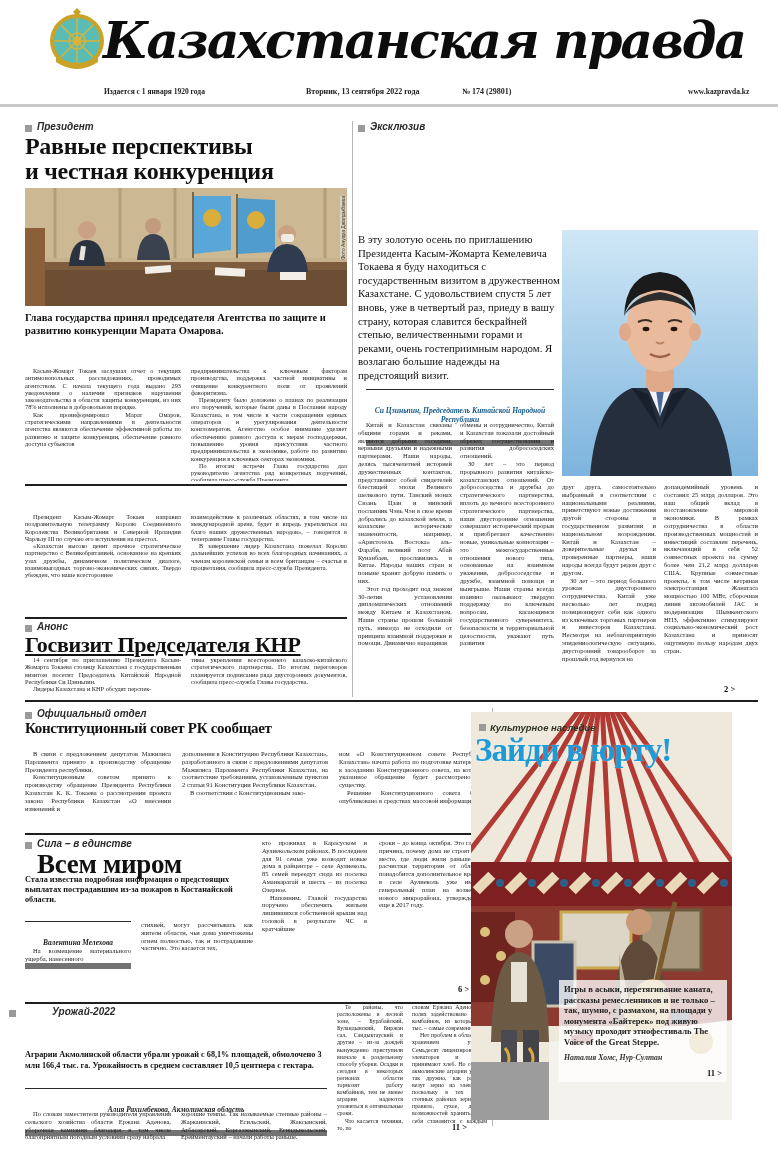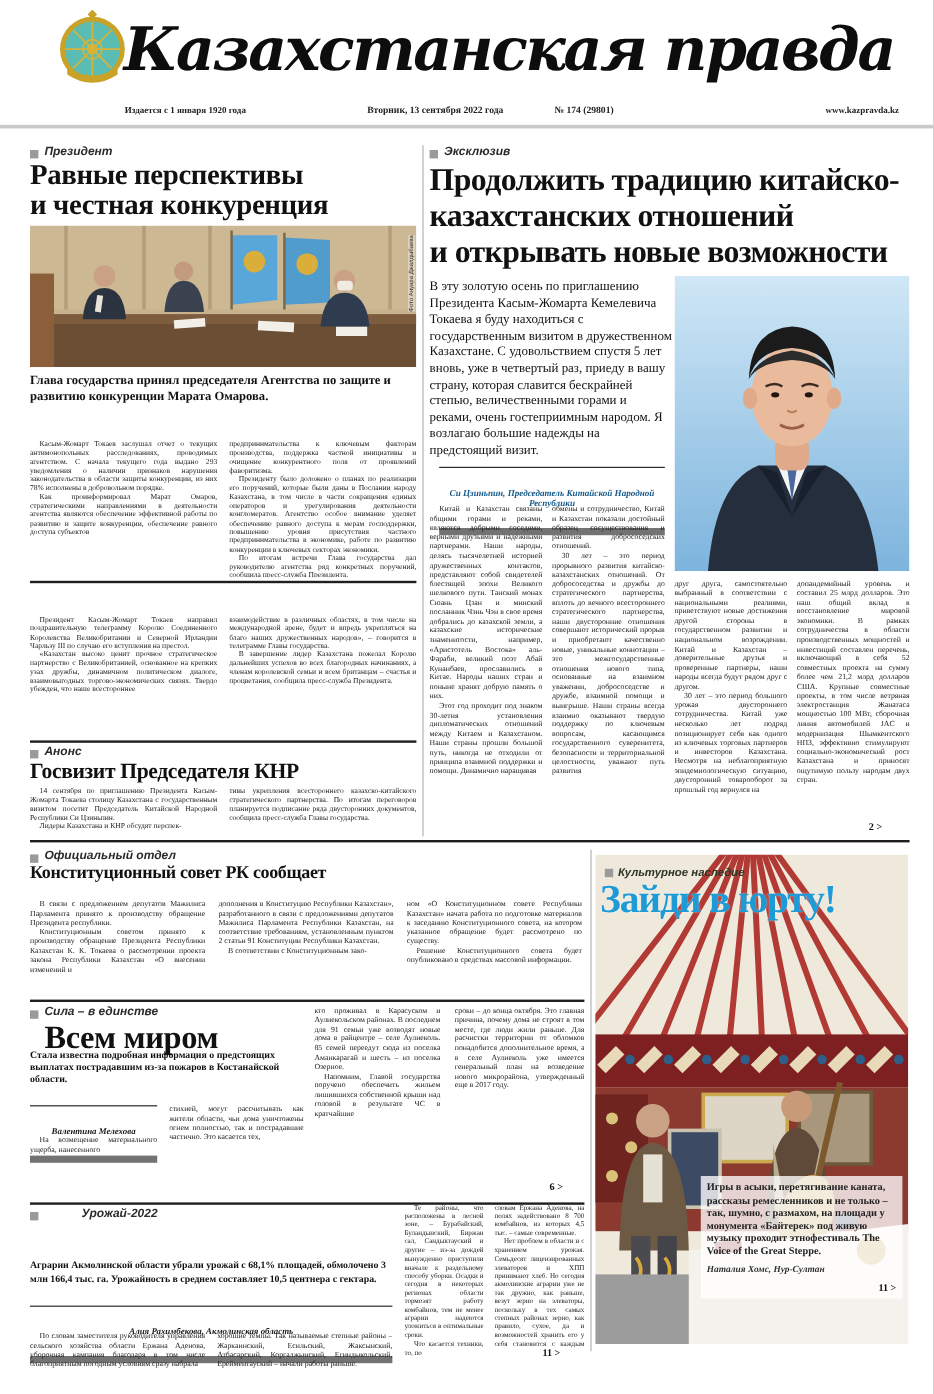--- a/index.html
+++ b/index.html
@@ -43,21 +43,21 @@
   .pres-lead { position:absolute; left:25px; top:311px; width:322px; font-weight:bold; font-size:10.5px; line-height:13px; color:#111; }
   .pres-body { left:25px; top:367px; width:322px; height:114px; gap:10px; }
   .pres-body .bcol { width:156px; }
 
   
   .tel-hl { left:25px; top:488px; width:322px; font-size:18px; }
   .tel-body { left:25px; top:513px; width:322px; height:101px; gap:10px; }
   .tel-body .bcol { width:156px; }
 
   
-  .ann-hl { left:25px; top:632px; width:322px; font-size:18px; }
+  .ann-hl { left:25px; top:632px; width:322px; font-size:22px;text-decoration:underline; }
   .ann-body { left:25px; top:656px; width:322px; height:42px; gap:10px; }
   .ann-body .bcol { width:156px; }
 
   
   .exc-hl { left:358px; top:134px; width:402px; font-size:26.5px; line-height:30px; white-space:pre-line; letter-spacing:-0.5px; }
   .exc-lead { position:absolute; left:358px; top:233px; width:202px; font-size:10.8px; line-height:13.6px; color:#101010; }
   .xi-photo { position:absolute; left:562px; top:230px; width:196px; height:246px; overflow:hidden; }
   .exc-byline { left:366px; top:389px; width:188px; font-size:7.6px; color:#155a8a; line-height:9px; }
   .exc-body { left:358px; top:421px; width:400px; height:276px; gap:8px; }
   .exc-body .bcol { width:94px; }
@@ -81,21 +81,21 @@
   .har-hl { left:25px; top:1018px; width:316px; font-size:25px; }
   .har-lead { position:absolute; left:25px; top:1050px; width:302px; font-weight:bold; font-size:8.2px; line-height:10.5px; color:#111; }
   .har-byline { left:25px; top:1088px; width:302px; font-size:7.4px; }
   .har-b2 { left:25px; top:1110px; width:302px; height:50px; gap:10px; }
   .har-b2 .bcol { width:146px; }
   .har-c3 { left:337px; top:1004px; width:66px; height:156px; }
   .har-c3 p, .har-c4 p { font-size:5.9px; line-height:7.1px; }
   .har-c4 { left:412px; top:1004px; width:75px; height:120px; }
 
   
-  .yurt { position:absolute; left:496px; top:712px; width:261px; height:408px; overflow:hidden; }
+  .yurt { position:absolute; left:471px; top:712px; width:261px; height:408px; overflow:hidden; }
   .yurt-kicker { position:absolute; left:8px; top:10px; font-family:"Liberation Sans", sans-serif;
     font-weight:bold; font-style:italic; font-size:9.5px; color:#2e3524; display:flex; align-items:center; gap:4px; }
   .yurt-hl { position:absolute; left:4px; top:20px; width:255px; font-weight:bold; font-size:33px;
     letter-spacing:-1px; color:#1e9ad6; text-shadow:0 0 2px rgba(255,255,255,.6); }
   .yurt-caption { position:absolute; left:88px; top:268px; width:168px; background:rgba(255,255,255,.78); padding:4px 5px; }
   .yurt-caption .cap { font-weight:bold; font-size:8.6px; line-height:10.6px; color:#222; text-align:left; }
   .yurt-caption .by { font-weight:bold; font-style:italic; font-size:7.8px; margin-top:5px; color:#333; }
   .yurt-caption .jmp { text-align:right; font-weight:bold; font-size:8.5px; margin-top:6px; color:#111; }
 </style>
 </head>
@@ -213,23 +213,20 @@
       <p class="cont">тивы укрепления всестороннего казахско-китайского стратегического партнерства. По итогам переговоров планируется подписание ряда двусторонних документов, сообщила пресс-служба Главы государства.</p>
     </div>
   </div>
 
   <div class="vrule" style="left:352px; top:121px; height:576px;"></div>
 
   <div class="kicker" style="left:358px; top:121px;">
     <span class="ksq"></span>
     <span>Эксклюзив</span>
   </div>
-  <div class="hl exc-hl">Продолжить традицию китайско-
-казахстанских отношений
-и открывать новые возможности</div>
   <div class="exc-lead">В эту золотую осень по приглашению Президента Касым-Жомарта Кемелевича Токаева я буду находиться с государственным визитом в дружественном Казахстане. С удовольствием спустя 5 лет вновь, уже в четвертый раз, приеду в вашу страну, которая славится бескрайней степью, величественными горами и реками, очень гостеприимным народом. Я возлагаю большие надежды на предстоящий визит.</div>
 
   <div class="xi-photo">
     <svg width="196" height="246" viewBox="0 0 196 246">
       <defs>
         <linearGradient id="xb" x1="0" y1="0" x2="0" y2="1">
           <stop offset="0" stop-color="#cfe7f6"></stop>
             <stop offset="1" stop-color="#7db4dd"></stop>
         </linearGradient>
       </defs>
@@ -319,21 +316,21 @@
   <div class="colblk uni-c3">
     <p class="cont">кто проживал в Карасуском и Аулиекольском районах. В последнем для 91 семьи уже возводят новые дома в райцентре – селе Аулиеколь. 85 семей переедут сюда из поселка Аманкарагай и шесть – из поселка Озерное.</p>
     <p>Напомним, Главой государства поручено обеспечить жильем лишившихся собственной крыши над головой в результате ЧС в кратчайшие</p>
   </div>
   <div class="colblk uni-c4">
     <p class="cont">сроки – до конца октября. Это главная причина, почему дома не строят в том месте, где люди жили раньше. Для расчистки территории от обломков понадобится дополнительное время, а в селе Аулиеколь уже имеется генеральный план на возведение нового микрорайона, утвержденный еще в 2017 году.</p>
   </div>
   <div class="pj" style="left:458px; top:984px;">6 &gt;</div>
   <div class="rule" style="left:25px; top:1002px; width:462px; height:1.5px;"></div>
 
-  <div class="kicker" style="left:25px; top:1006px;gap:36px;">
+  <div class="kicker" style="left:9px; top:1006px;gap:36px;">
     <span class="ksq"></span>
     <span>Урожай-2022</span>
   </div>
   <div class="har-lead">Аграрии Акмолинской области убрали урожай с 68,1% площадей, обмолочено 3 млн 166,4 тыс. га. Урожайность в среднем составляет 10,5 центнера с гектара.</div>
   <div class="bylinebox har-byline">Алия Рахимбекова, Акмолинская область</div>
   <div class="bodyrow har-b2">
     <div class="bcol">
       <p>По словам заместителя руководителя управления сельского хозяйства области Ержана Аденова, уборочная кампания благодаря в том числе благоприятным погодным условиям сразу набрала</p>
     </div>
     <div class="bcol">

